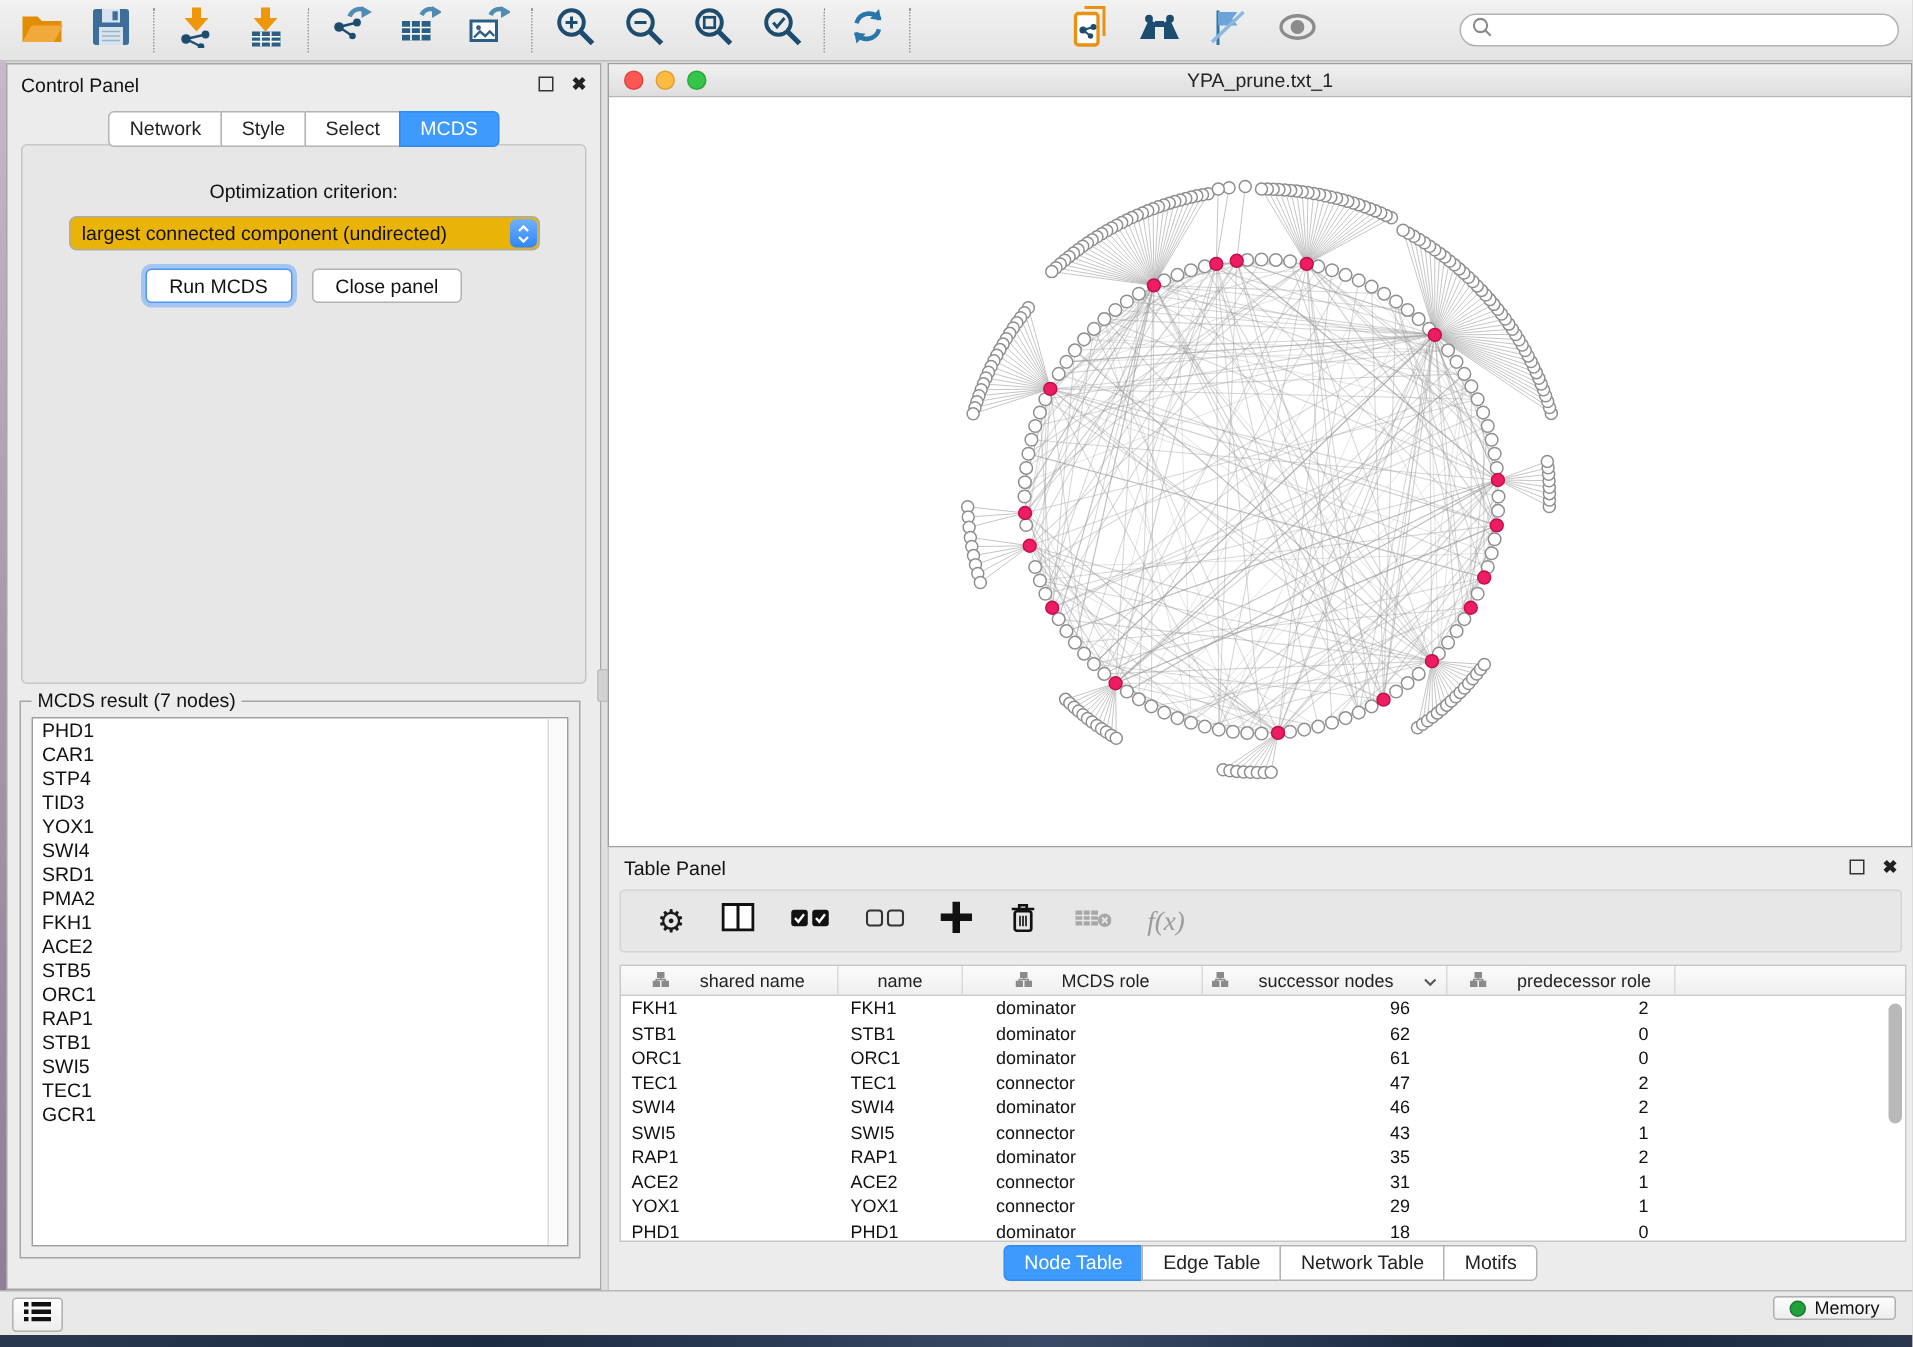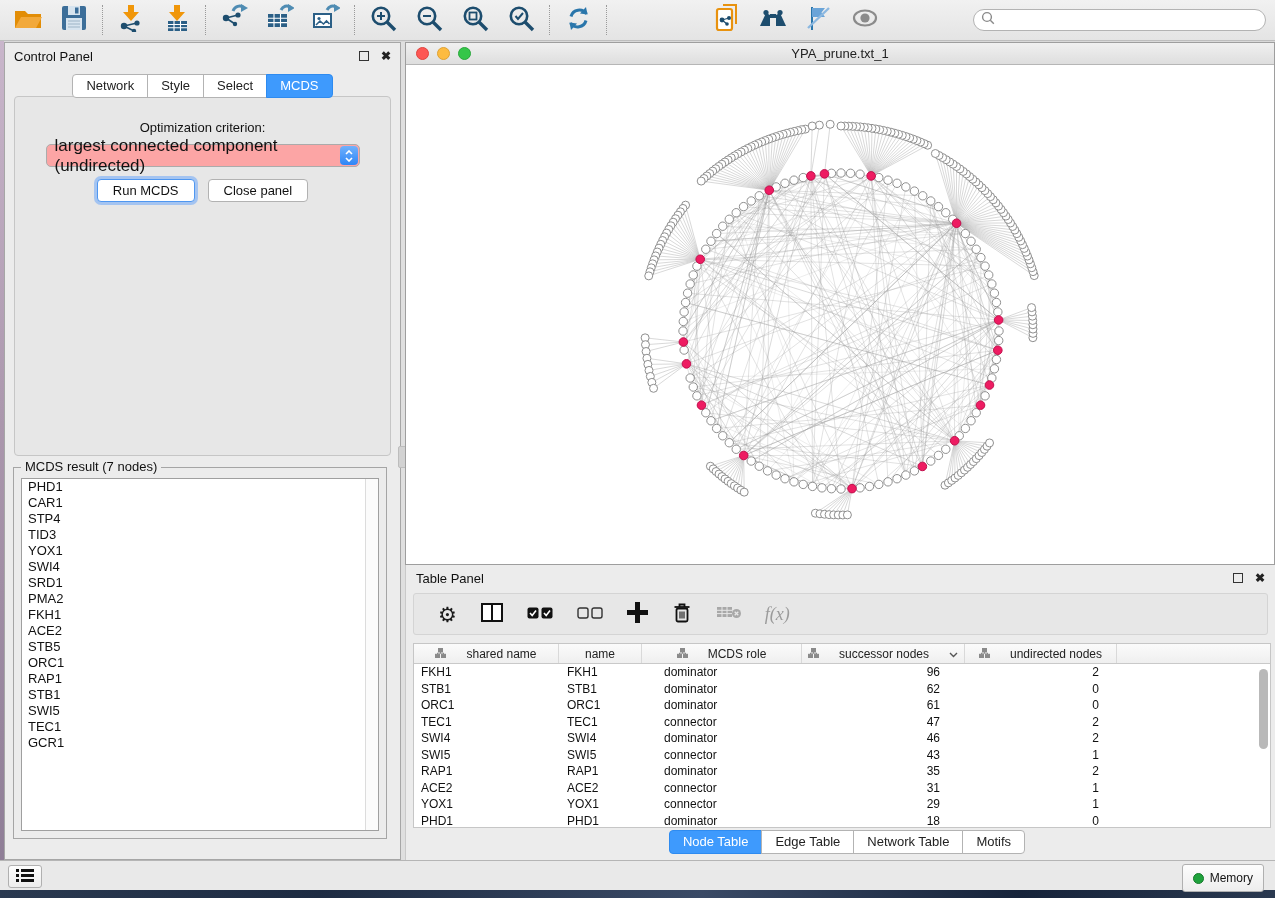--- a/index.html
+++ b/index.html
@@ -49,23 +49,23 @@
   }
   .seg-tab:first-child { border-radius:4px 0 0 4px; margin-left:0; }
   .seg-tab:last-child { border-radius:0 4px 4px 0; }
   .seg-tab.active { background:#3e9afd; border-color:#2e8bf0; color:#fff; }
   .cp-content {
     position:absolute; left:9px; right:9px; top:53px; height:360px;
     background:#e7e7e7; border:1px solid #c6c6c6; border-radius:4px;
   }
   .opt-label { text-align:center; margin-top:23px; font-size:13px; color:#111; }
   .dropdown {
-    width:314px; height:23px; margin:9px auto 0; background:#fca5a5;
+    width:314px; height:23px; margin:9px auto 0; background:#eab308;
     border:1px solid #ababab; border-radius:5px; position:relative;
-    display:flex; align-items:center; font-size:17px; padding-left:8px; color:#111;
+    display:flex; align-items:center; font-size:13px; padding-left:8px; color:#111;
   }
   .dd-stepper {
     position:absolute; right:1px; top:1px; bottom:1px; width:18px; border-radius:4px;
     background:linear-gradient(#70b1fc,#2f86f6);
     display:flex; flex-direction:column; align-items:center; justify-content:center; gap:2px;
   }
   .cp-buttons { display:flex; justify-content:center; gap:13px; margin-top:12px; }
   .btn {
     height:23px; padding:0 15px; background:#fff; border:1px solid #b2b2b2;
     border-radius:4px; font-size:13px; color:#111; display:flex; align-items:center;
@@ -143,21 +143,21 @@
   .status-bar {
     position:absolute; left:0; top:860px; width:1275px; height:30px;
     background:#e9e9e9; border-top:1px solid #b5b5b5;
   }
   .panel-toggle {
     position:absolute; left:8px; top:4px; width:34px; height:23px;
     background:linear-gradient(#fdfdfd,#ededed); border:1px solid #b0b0b0; border-radius:3px;
     display:flex; align-items:center; justify-content:center;
   }
   .memory-btn {
-    position:absolute; right:11px; top:3px; height:28px; padding:0 10px;
+    position:absolute; right:11px; top:3px; height:16px; padding:0 10px;
     background:linear-gradient(#fdfdfd,#ededed); border:1px solid #b0b0b0; border-radius:3px;
     display:flex; align-items:center; gap:6px; font-size:12px; color:#111;justify-content:flex-end;
   }
   .mem-dot { width:11px; height:11px; border-radius:50%; background:#1fa23c; border:1px solid #157a2b; }
 </style>
 </head>
 <body>
 
 <div class="toolbar">
   <div class="tb-group">
@@ -1208,21 +1208,21 @@
         </div>
         <div class="tbl-col" style="width: 152px;">
           <span><svg width="11" height="10">
               <g fill="#8a8a8a" stroke="#8a8a8a">
                 <path d="M5.5 3.5v2M2.5 6.5V5h6v1.5" fill="none" stroke-width="1"></path>
                 <rect x="3.5" y="0.5" width="4" height="3"></rect>
                 <rect x="0.5" y="6.3" width="4" height="3.2"></rect>
                 <rect x="6.5" y="6.3" width="4" height="3.2"></rect>
               </g>
             </svg></span>
-          <span>undirected nodes</span>
+          <span>predecessor role</span>
         </div>
         <div class="tbl-col tbl-filler" style="border-right: none;"></div>
       </div>
     <div id="tbl-body">
         <div class="tbl-row">
           <div class="cell c0">FKH1</div>
           <div class="cell c1">FKH1</div>
           <div class="cell c2">dominator</div>
           <div class="cell c3">96</div>
           <div class="cell c4">2</div>

